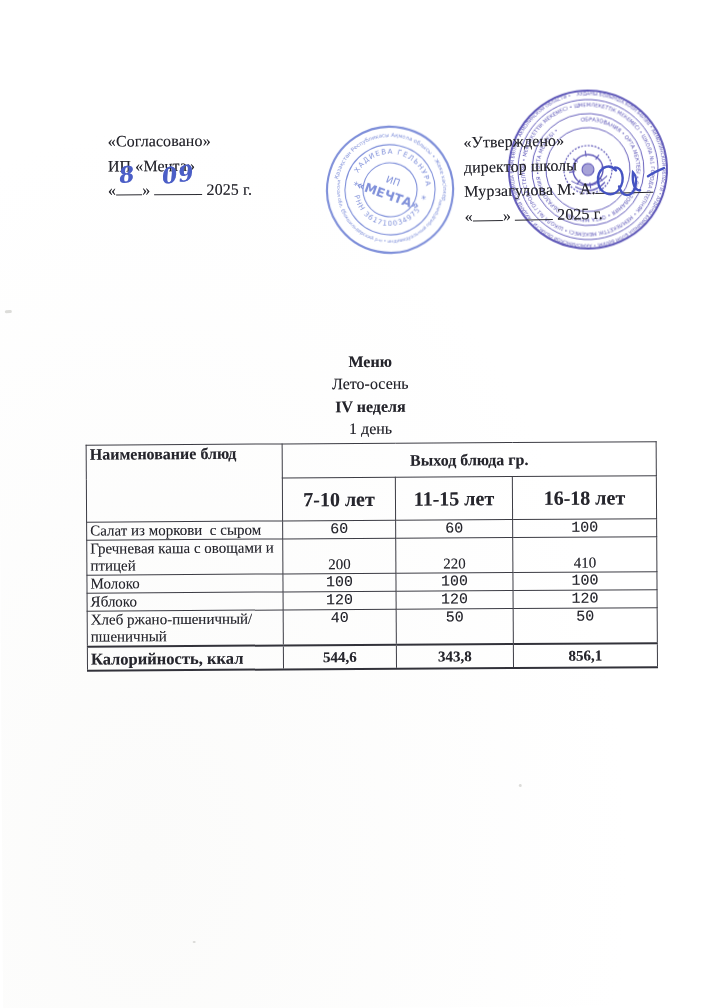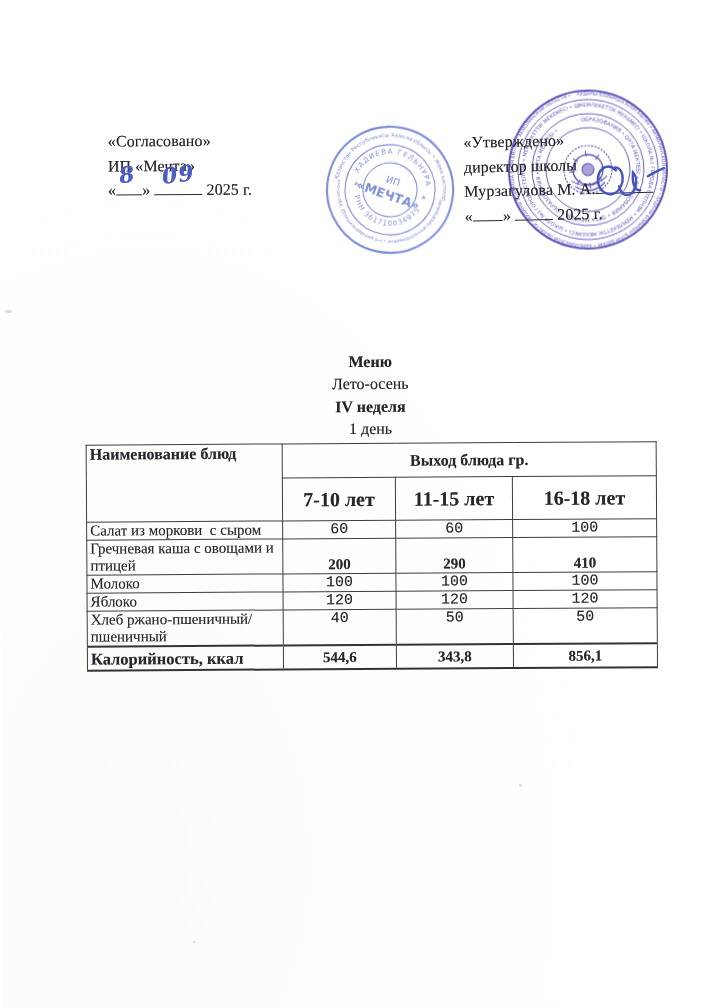--- a/index.html
+++ b/index.html
@@ -36,21 +36,21 @@
              text-shadow:0 0 .4px rgba(30,30,40,.4);}
   table.menu{border:1.4px solid #3c3c44;}
   table.menu th, table.menu td{border:1px solid #3c3c44;padding:0 3px;}
   th.th-name{width:196px;text-align:left;vertical-align:top;padding:3px 5px;font-size:16px;}
   th.th-group{height:33px;vertical-align:middle;text-align:center;font-size:16px;}
   tr.age-row th{height:42px;text-align:center;vertical-align:middle;font-size:20px;}
   col.c1{width:196px}col.c2{width:113px}col.c3{width:117px}col.c4{width:144px}
   td.c-name{text-align:left;vertical-align:top;white-space:pre-wrap;padding:1px 5px 0 5px;}
   td.c-num{text-align:center;padding:1px 2px 0 2px;}
   td.v-top{vertical-align:top;font-family:Liberation Mono, monospace;}
-  td.v-bottom{vertical-align:bottom;padding-bottom:1px;font-weight:bold;}
+  td.v-bottom{vertical-align:bottom;padding-bottom:1px;}
   tr.total-row td, tr.total-row th{border-top:2px solid #32323a;border-bottom:2px solid #32323a;
       font-weight:bold;height:22px;vertical-align:middle;}
   tr.total-row .c-name{font-size:16.5px;padding-top:0;}
   
   .speck{position:absolute;background:#b9b9b4;border-radius:50%;opacity:.5;z-index:0;}
 </style>
 </head>
 <body>
 
 <div class="sheet">
@@ -179,21 +179,21 @@
       <tbody>
           <tr>
             <td class="c-name">Салат из моркови  с сыром</td>
             <td class="c-num v-top">60</td>
             <td class="c-num v-top">60</td>
             <td class="c-num v-top">100</td>
           </tr>
           <tr>
             <td class="c-name">Гречневая каша с овощами и птицей</td>
             <td class="c-num v-bottom">200</td>
-            <td class="c-num v-bottom">290</td>
+            <td class="c-num v-bottom">220</td>
             <td class="c-num v-bottom">410</td>
           </tr>
           <tr>
             <td class="c-name">Молоко</td>
             <td class="c-num v-top">100</td>
             <td class="c-num v-top">100</td>
             <td class="c-num v-top">100</td>
           </tr>
           <tr>
             <td class="c-name">Яблоко</td>

